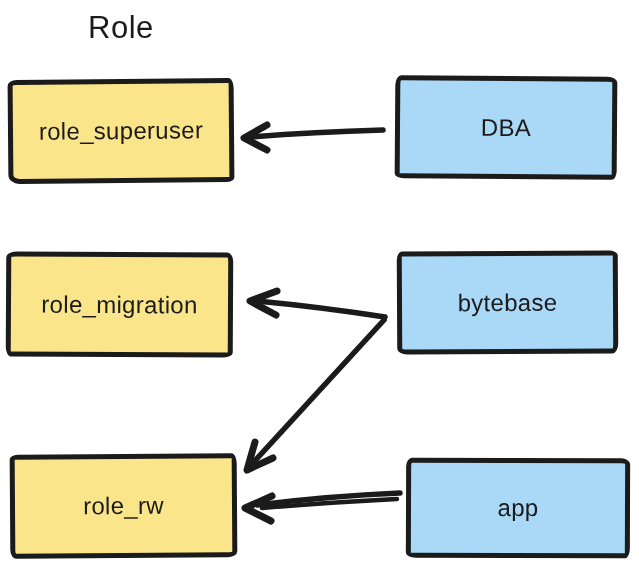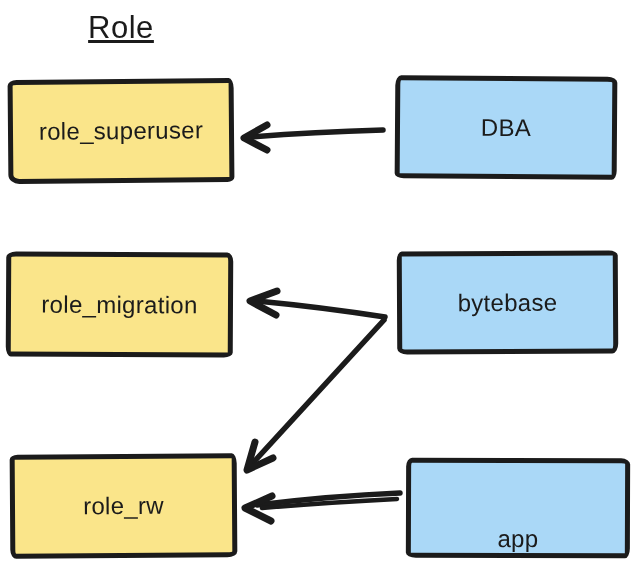--- a/index.html
+++ b/index.html
@@ -19,21 +19,20 @@
     height: 567px;
     background: var(--background);
     overflow: hidden;
   }
   .col-header {
     position: absolute;
     text-align: center;
     font-size: 31px;
     color: var(--stroke);
     letter-spacing: 0.5px;
-    text-decoration: underline;
   }
   .col-header.role-col { left: 8px; top: 10px; width: 226px; }
   .col-header.user-col { left: 395px; top: 10px; width: 222px; }
   .node {
     position: absolute;
     display: flex;
     align-items: center;
     justify-content: center;
     border: 5px solid var(--stroke);
     font-size: 24px;
@@ -66,21 +65,20 @@
   }
   .n-role-rw {
     left: 10px; top: 454px; width: 227px; height: 104px;
     border-radius: 8px 5px 10px 6px / 5px 10px 6px 9px;
     transform: rotate(-0.4deg);
   }
   .n-app {
     left: 406px; top: 458px; width: 224px; height: 100px;
     border-radius: 6px 9px 5px 10px / 9px 6px 10px 5px;
     transform: rotate(0.2deg);
-    align-items: flex-end;
   }
   svg.arrows {
     position: absolute;
     left: 0; top: 0;
     width: 639px; height: 567px;
     pointer-events: none;
   }
   svg.arrows path {
     fill: none;
     stroke: var(--stroke);

